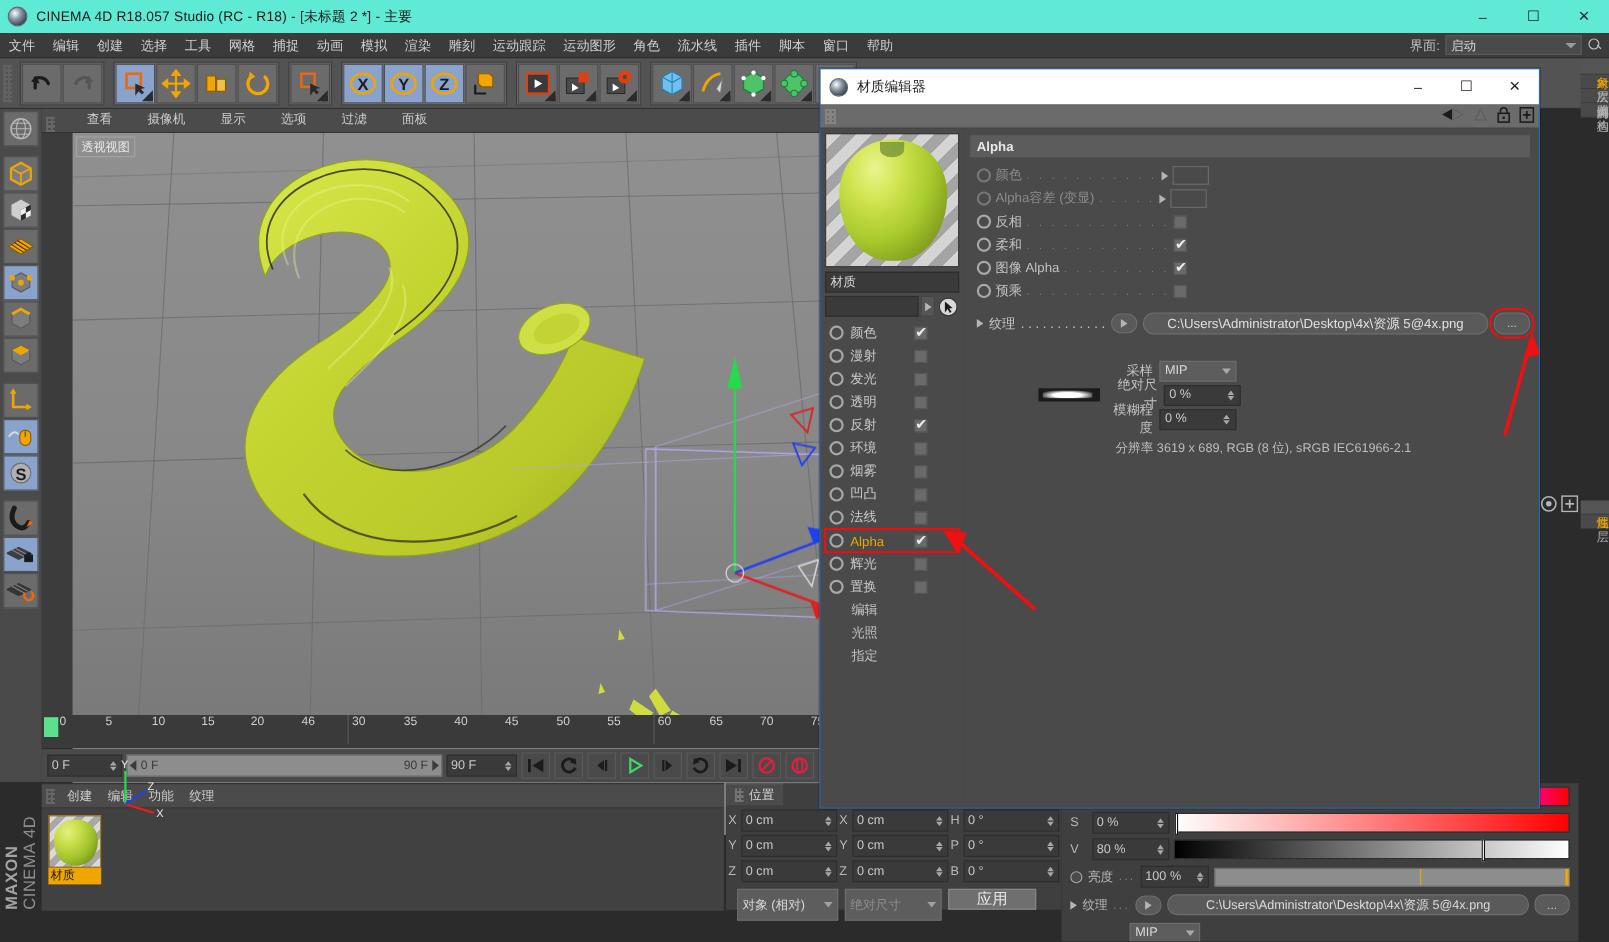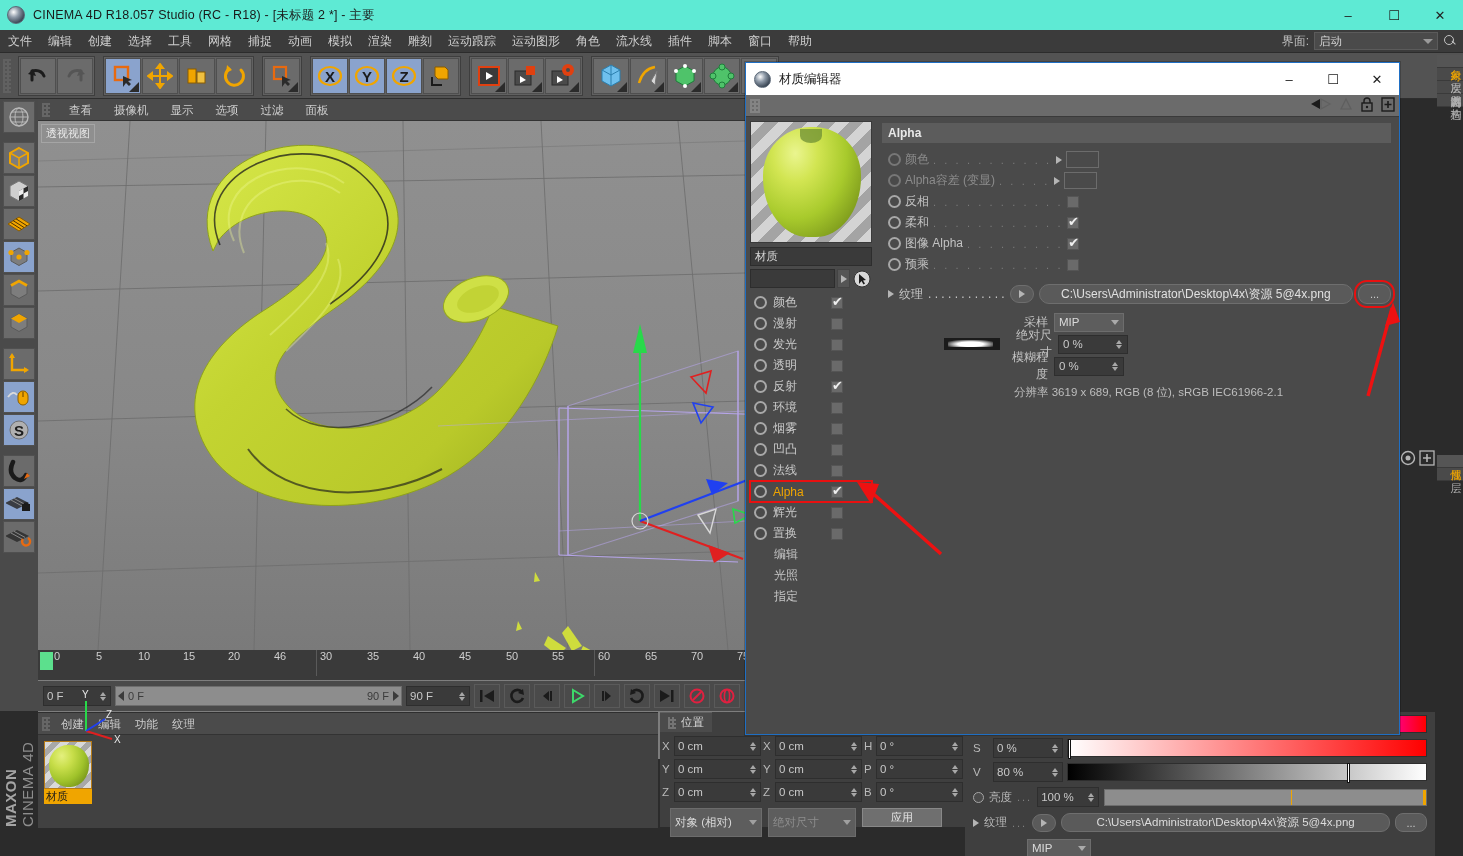--- a/index.html
+++ b/index.html
@@ -89,27 +89,27 @@
     background: #4a4a4a; display: flex; flex-direction: column; align-items: center;
     padding-top: 2px; gap: 1px;
   }
   .lbtn { width: 32px; height: 32px; background: #6b6b6b; border: 1px solid #505050;
           display:flex; align-items:center; justify-content:center; position: relative; }
   .lbtn.sel { background: #8aa3cd; }
   .lsep { height: 7px; }
 
   
   .viewport-wrap { position: absolute; left: 38px; top: 99px; width: 707px; height: 551px; background: #3c3c3c; }
-  .vp-menu { height: 22px; background: #4b4b4b; display: flex; align-items: center; gap: 8px; border-bottom: 1px solid #333; }
+  .vp-menu { height: 22px; background: #4b4b4b; display: flex; align-items: flex-end; gap: 18px; border-bottom: 1px solid #333; }
   .vp-menu .g { width:8px;height:14px;margin:0 4px; background:
       repeating-linear-gradient(0deg, #787878 0 2px, transparent 2px 4px),
       repeating-linear-gradient(90deg, #787878 0 2px, transparent 2px 4px); opacity:.6; }
   .vp-menu .mi { padding: 0 7px; font-size: 11.5px; color: #cdcdcd; line-height: 22px; }
   .vp { position: relative; width: 707px; height: 638px; overflow: hidden;
-        background: linear-gradient(180deg, #8b8b8b 0%, #888 45%, #7c7c7c 100%); }
+        background: linear-gradient(180deg, #8b8b8b 0%, #888 45%, #7c7c7c 100%); margin-left: 28px; }
   .vp-label {
     position: absolute; left: 3px; top: 3px; z-index: 6;
     background: #8f8f8f; border: 1px solid #a5a5a5; color: #e8e8e8;
     font-size: 11px; padding: 1px 4px;
   }
   .axis-widget { position: absolute; left: 34px; bottom: 12px; width: 60px; height: 60px; z-index: 6; }
 
   
   .timeline { position: absolute; left: 38px; top: 650px; width: 707px; height: 30px; background: #3a3a3a; }
   .tl-ruler { position: relative; width: 100%; height: 30px; }
@@ -156,21 +156,21 @@
   .cm-tab .g { width:8px;height:12px;margin-right:5px; background:
       repeating-linear-gradient(0deg, #8a8a8a 0 2px, transparent 2px 4px),
       repeating-linear-gradient(90deg, #8a8a8a 0 2px, transparent 2px 4px); opacity:.65; }
   .cm-grid { padding: 4px 2px; display: grid; grid-template-columns: 10px 1fr 10px 1fr 10px 1fr; gap: 3px 2px; align-items:center; }
   .cm-lbl { font-size: 11.5px; color: #b9b9b9; text-align: left; }
   .cm-row2 { display:flex; gap: 6px; padding: 2px 4px 0 10px; }
   .dropdn { height: 29px; background: #5d5d5d; border: 1px solid #6c6c6c; color: #d8d8d8; font-size:11.5px;
             display: flex; align-items: center; padding: 0 4px; }
   .dropdn.dis { color: #8d8d8d; }
   .dropdn .arrow { margin-left: auto; width:0;height:0;border-left:4px solid transparent;border-right:4px solid transparent;border-top:5px solid #a0a0a0;}
-  .btn3d { height: 19px; background: #6f6f6f; border: 1px solid #888; color:#e6e6e6; font-size:11px;
+  .btn3d { height: 19px; background: #6f6f6f; border: 1px solid #888; color:#e6e6e6; font-size:14px;
            display:flex;align-items:center;justify-content:center; }
 
   
   .rightpanel { position: absolute; left: 965px; top: 712px; width: 470px; height: 144px; background: #3f3f3f; overflow:hidden;}
   .hsv-row { display: grid; grid-template-columns: 16px 70px 1fr; gap: 4px; align-items:center; padding: 2px 8px; }
   .grad { height: 18px; border: 1px solid #2e2e2e; position: relative; }
   .grad .handle { position:absolute; top:-1px; width: 3px; height: 20px; background: #fff; border: 1px solid #111; }
   .g-hue { background: linear-gradient(90deg,#f00,#ff0,#0f0,#0ff,#00f,#f0f,#f00); }
   .g-sat { background: linear-gradient(90deg,#fff,#f00); }
   .g-val { background: linear-gradient(90deg,#000,#fff); }
@@ -1170,21 +1170,21 @@
           <span class="tri-right"></span>
           <span class="plabel">纹理</span>
           <span class="leader">. . . . . . . . . . . . </span>
           <span class="rb">
               <span class="arrow-sm"></span>
             </span>
           <span class="texpath">C:\Users\Administrator\Desktop\4x\资源 5@4x.png</span>
           <span class="elipsbtn redbox">...</span>
         </div>
 
-        <div class="srow" style="margin-top:4px">
+        <div class="srow" style="margin-top:19px">
           <span class="sl">采样</span>
           <span class="sel2">
             <span>MIP</span>
               <span class="arrow"></span>
           </span>
         </div>
 
         <div class="srow" style="padding-left:62px">
           <span class="blurthumb"></span>
           <span class="sl">绝对尺寸</span>

